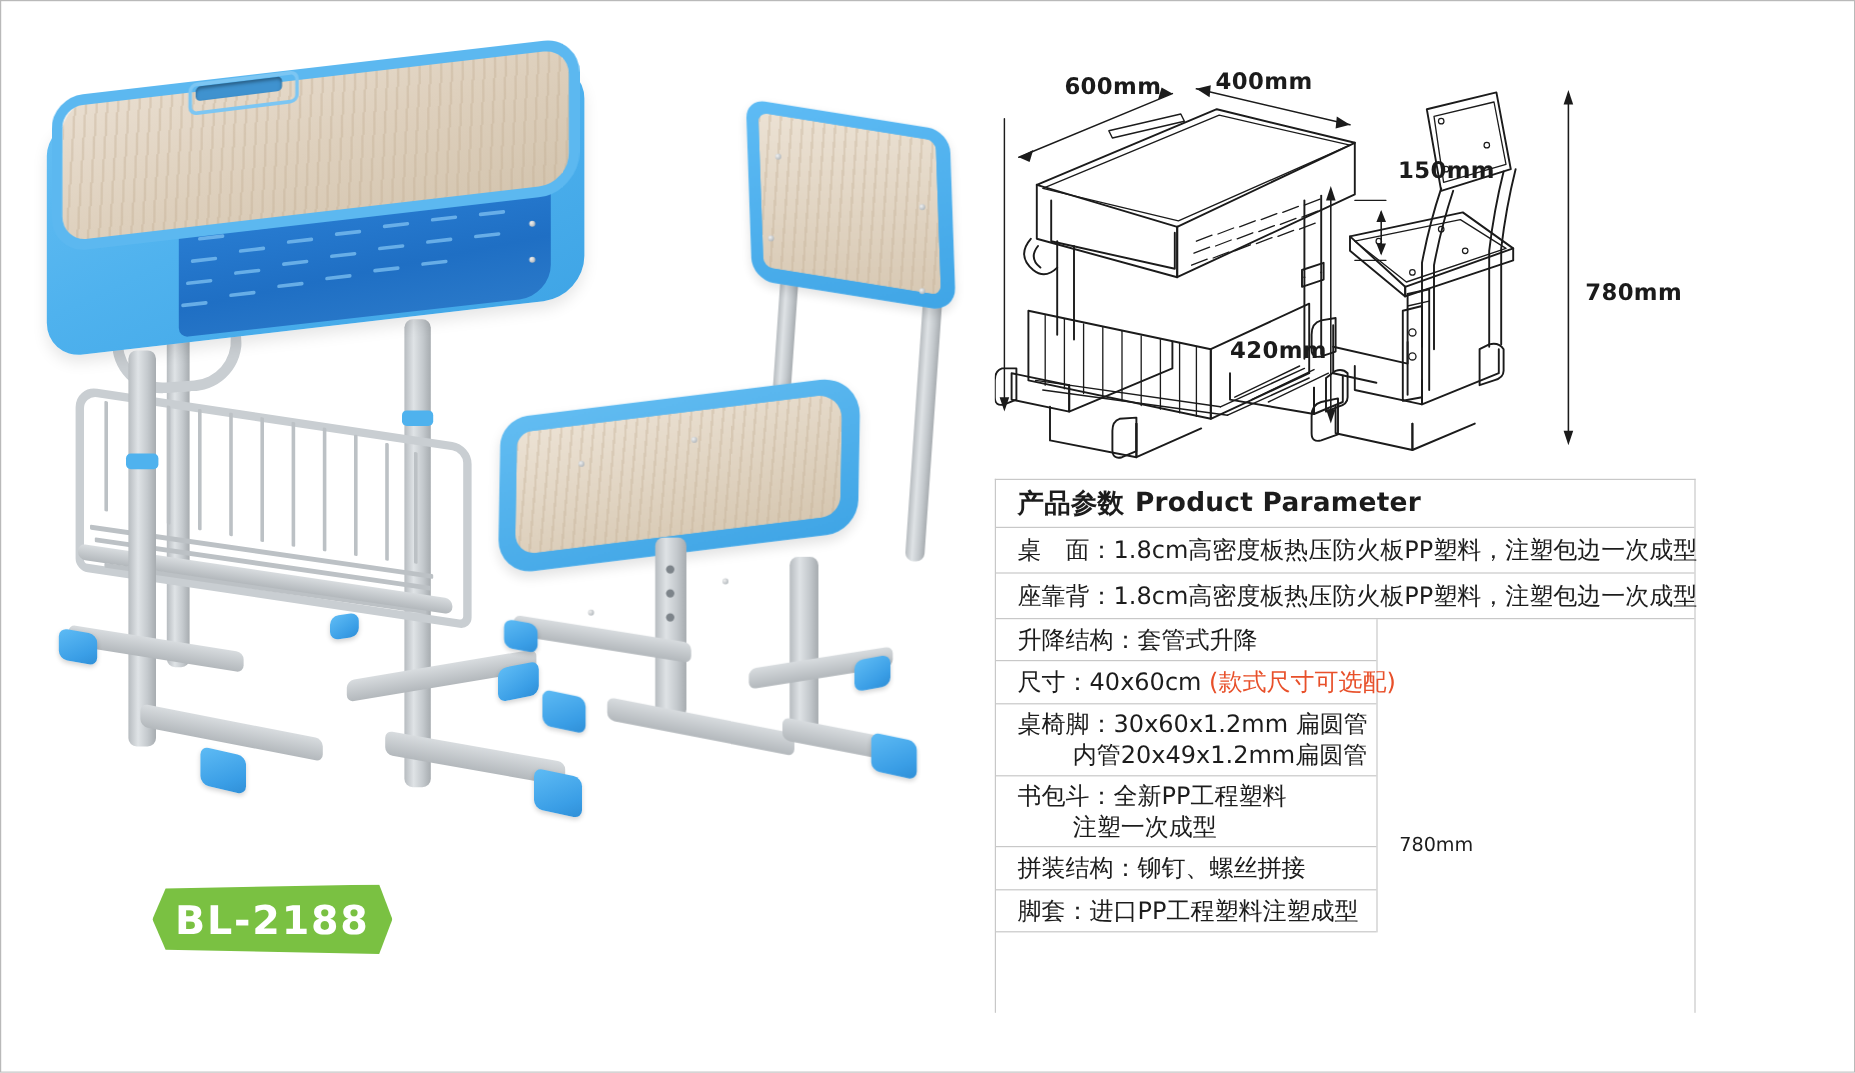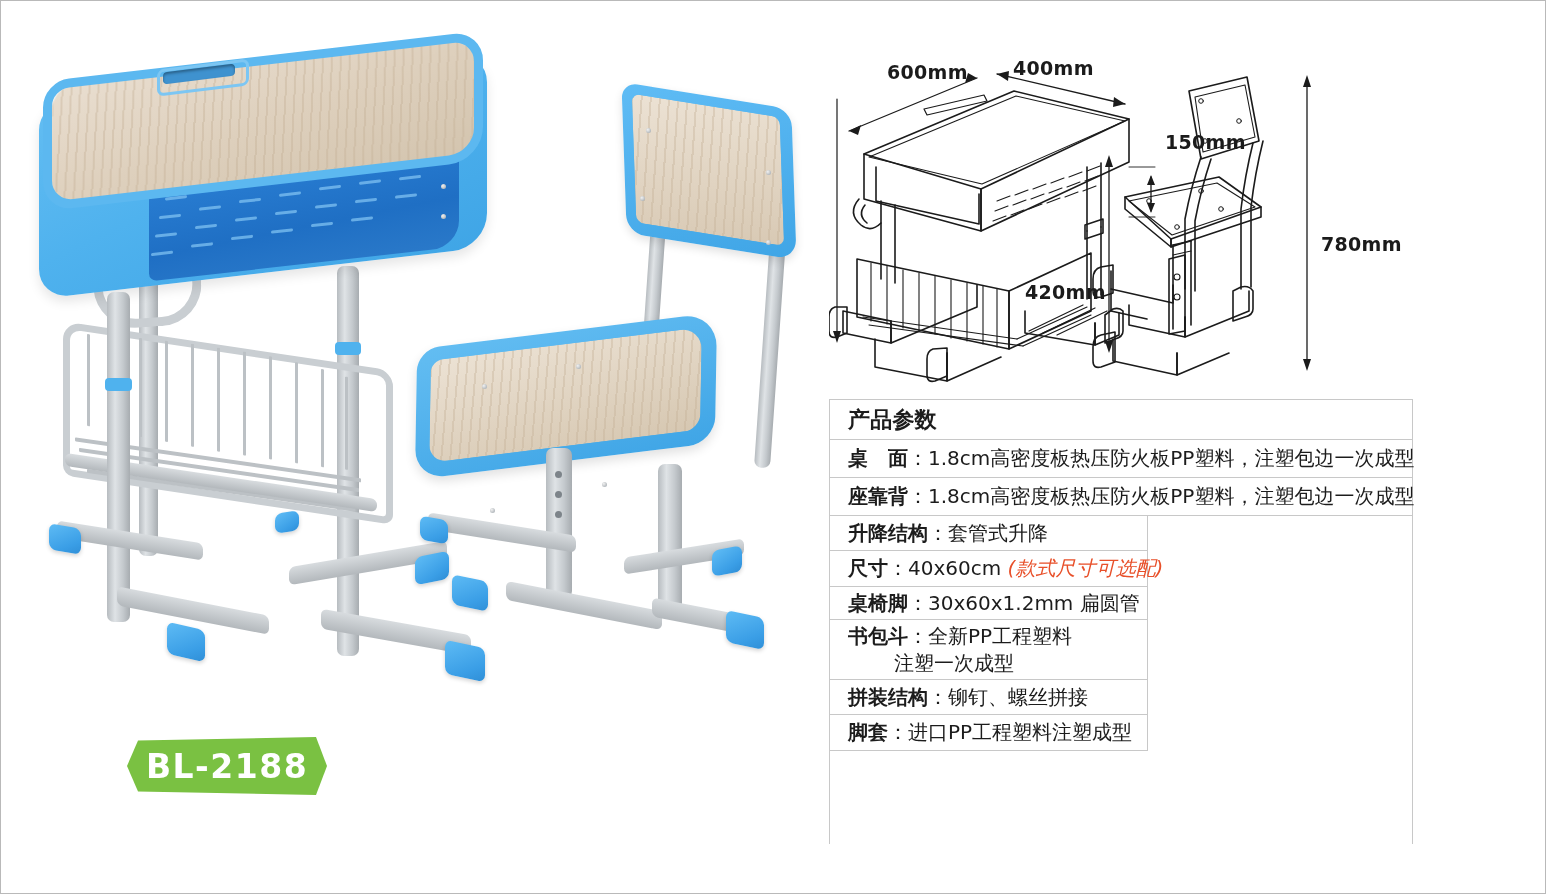--- a/index.html
+++ b/index.html
@@ -149,37 +149,37 @@
     font-family:"DejaVu Sans","Liberation Sans",sans-serif;
   }
   .frow{
     border-bottom:1px solid #c8c8c8;padding:5px 0 5px 18px;
     box-sizing:border-box;min-height:32px;display:flex;align-items:center;
   }
   .frow .ctext{
     font-size:20px;color:#1c1c1c;line-height:1.35;white-space:nowrap;
     font-family:"DejaVu Sans","Liberation Sans",sans-serif;
   }
-  .k{font-weight:700;}
-  .split{display:flex;align-items:flex-end;}
+  .k{font-weight:400;}
+  .split{display:flex;}
   .split-left{
     width:318px;border-right:1px solid #c8c8c8;box-sizing:border-box;
   }
   .split-right{
     flex:1;position:relative;box-sizing:border-box;
   }
   .srow{
     border-bottom:1px solid #c8c8c8;padding:4px 0 4px 18px;
     box-sizing:border-box;display:flex;align-items:center;min-height:33px;
   }
   .srow.multi{display:block;padding-top:3px;padding-bottom:3px;}
   .srow .line{font-size:20px;color:#1c1c1c;line-height:1.32;white-space:nowrap;
     font-family:"DejaVu Sans","Liberation Sans",sans-serif;}
   .ind{padding-left:46px;}
-  .red{color:#e8502a;font-style:italic;}
+  .red{color:#e8502a;}
   .side-note{
     position:absolute;left:18px;top:178px;font-size:16px;color:#1c1c1c;
     font-family:"DejaVu Sans","Liberation Sans",sans-serif;
   }
 
   
   #badge-row{position:absolute;left:126px;top:735px;height:60px;display:flex;align-items:center;}
   #badge{
     width:200px;height:58px;background:#7ac142;
     display:flex;align-items:center;justify-content:center;
@@ -478,20 +478,21 @@
     <div class="dimlabel" style="left:184px;top:8px;">400mm</div>
     <div class="dimlabel" style="left:336px;top:82px;">150mm</div>
     <div class="dimlabel" style="left:196px;top:232px;">420mm</div>
     <div class="dimlabel" style="left:492px;top:184px;">780mm</div>
   </div>
 
   <div id="ptable">
 
     <div class="ptable-head">
       <span class="t">产品参数</span>
+      <span class="t" style="margin-left:9px;">Product Parameter</span>
     </div>
 
     <div class="frow">
       <span class="ctext">
         <span class="k">桌　面</span><span>：</span><span>1.8cm高密度板热压防火板PP塑料，注塑包边一次成型</span>
       </span>
     </div>
     <div class="frow">
       <span class="ctext">
         <span class="k">座靠背</span><span>：</span><span>1.8cm高密度板热压防火板PP塑料，注塑包边一次成型</span>
@@ -510,20 +511,21 @@
         <div class="srow">
           <span class="line">
             <span class="k">尺寸</span><span>：</span><span>40x60cm </span><span class="red">(款式尺寸可选配)</span>
           </span>
         </div>
 
         <div class="srow multi">
           <div class="line">
             <span class="k">桌椅脚</span><span>：</span><span>30x60x1.2mm 扁圆管</span>
           </div>
+          <div class="line ind">内管20x49x1.2mm扁圆管</div>
         </div>
 
         <div class="srow multi">
           <div class="line">
             <span class="k">书包斗</span><span>：</span><span>全新PP工程塑料</span>
           </div>
           <div class="line ind">注塑一次成型</div>
         </div>
 
         <div class="srow">

